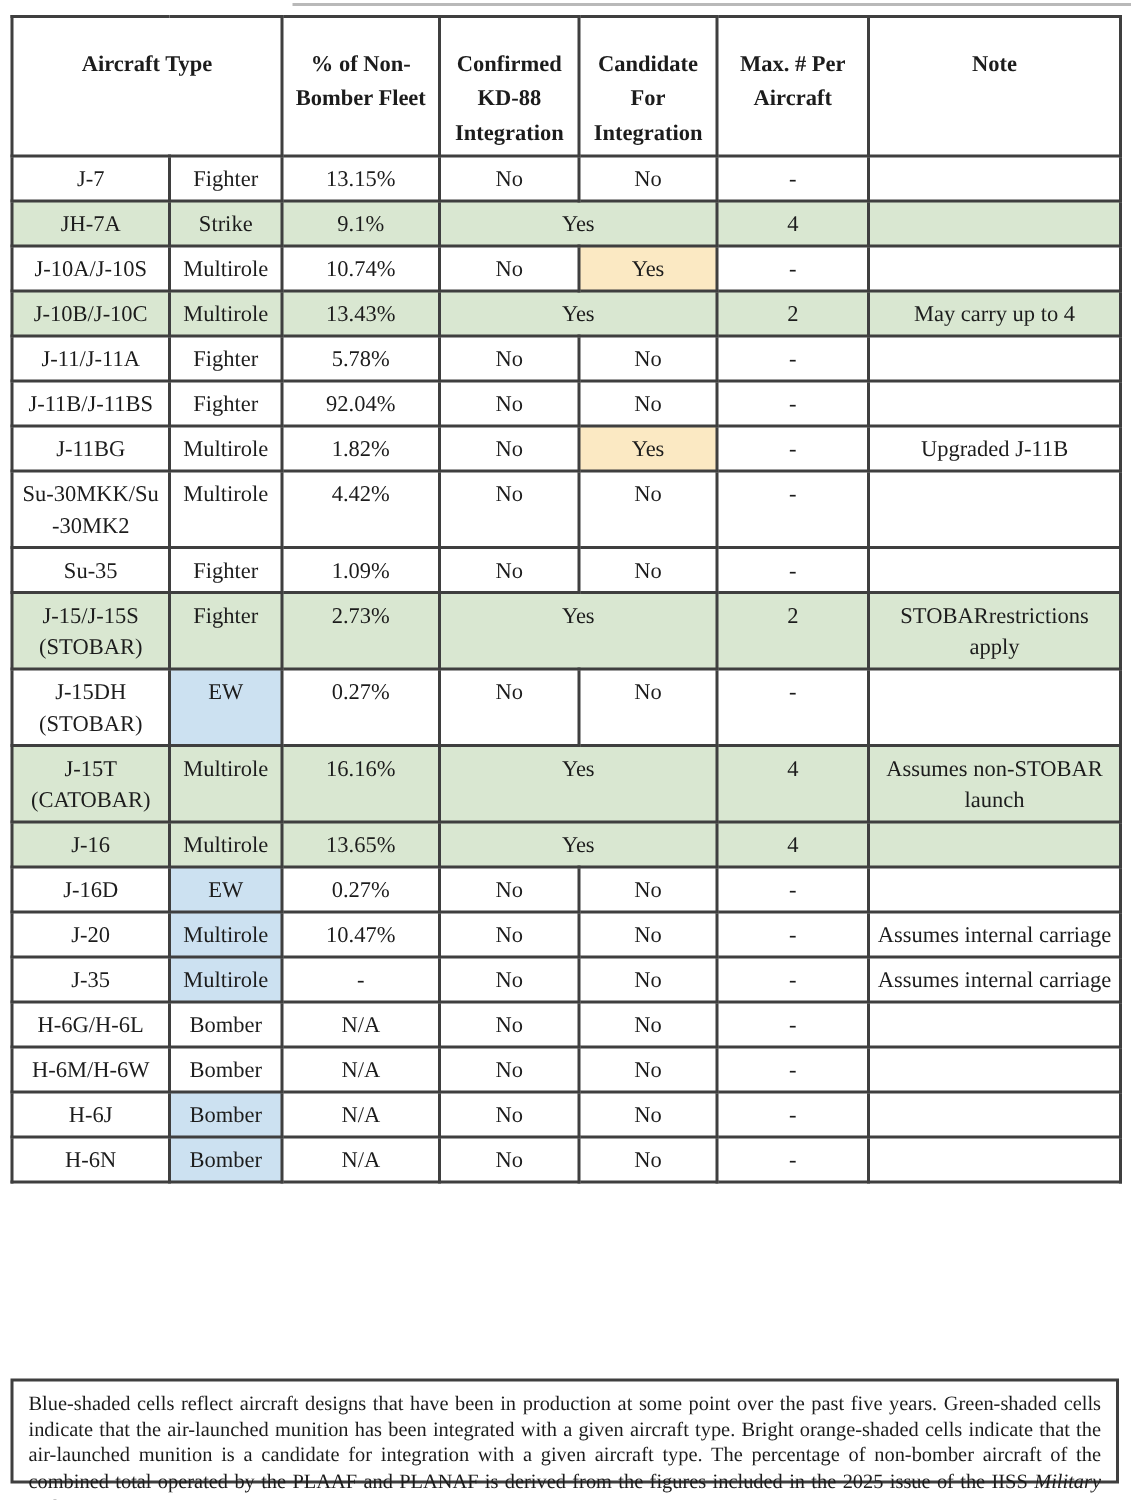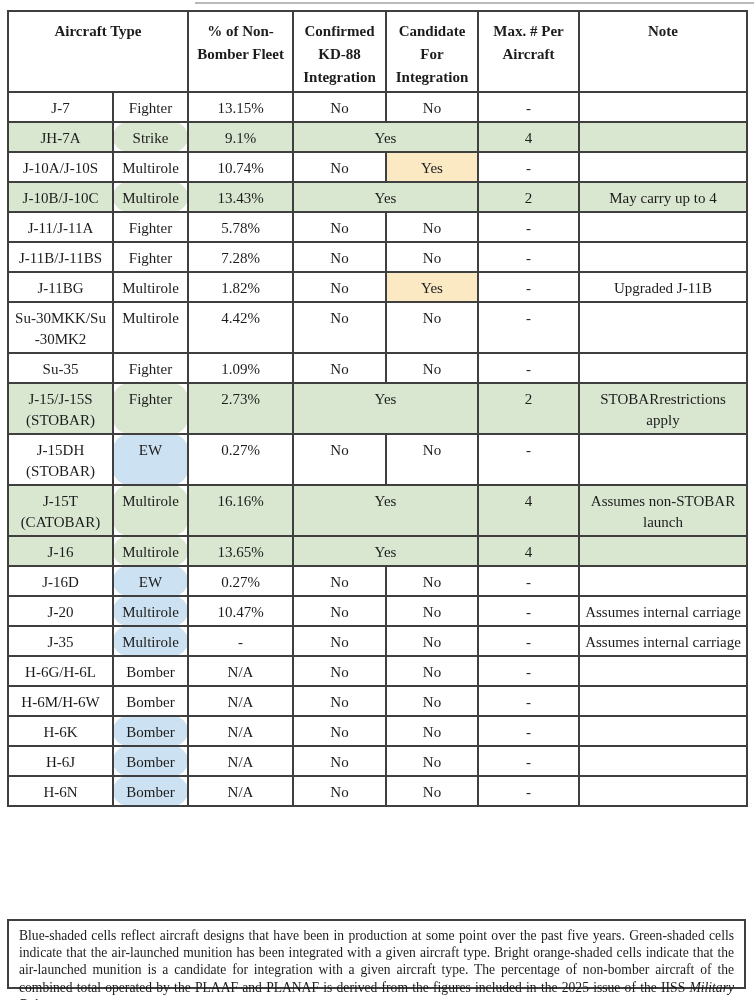--- a/index.html
+++ b/index.html
@@ -25,30 +25,30 @@
     border:2px solid #3f3f3f;
     text-align:center;
     vertical-align:top;
     padding:5px 3px 2px 3px;
     font-size:15px;
     line-height:21px;
     overflow-wrap:break-word;
   }
   table.aircraft thead th {
     font-weight:bold;
-    padding-top:8px;
+    padding-top:20px;
     line-height:23px;
     height:75px;
     box-sizing:border-box;
     margin-left:13px;
   }
   tr.short { height:20px; }
   td.c-name { white-space:pre-line; }
   tr.green td { background:var(--green);margin-top:11px; }
-  td.blue { background:var(--blue);border-radius:16px; }
+  td.blue { background:var(--blue); }
   td.orange { background:var(--orange); }
   .footnote {
     position:absolute; left:7px; top:919px;
     width:739px; height:70px;
     box-sizing:border-box;
     border:2px solid #3f3f3f;
     padding:6px 10px 4px 10px;
     font-size:13.6px;
     line-height:17.2px;
     text-align:justify;
@@ -120,21 +120,21 @@
         <td class="c-role">Fighter</td>
         <td class="c-pct">5.78%</td>
         <td class="c-conf">No</td>
         <td class="c-cand">No</td>
         <td class="c-max">-</td>
         <td class="c-note"></td>
       </tr>
       <tr class="short">
         <td class="c-name">J-11B/J-11BS</td>
         <td class="c-role">Fighter</td>
-        <td class="c-pct">7.28%</td>
+        <td class="c-pct">92.04%</td>
         <td class="c-conf">No</td>
         <td class="c-cand">No</td>
         <td class="c-max">-</td>
         <td class="c-note"></td>
       </tr>
       <tr class="short">
         <td class="c-name">J-11BG</td>
         <td class="c-role">Multirole</td>
         <td class="c-pct">1.82%</td>
         <td class="c-conf">No</td>
@@ -236,29 +236,20 @@
       <tr class="short">
         <td class="c-name">H-6M/H-6W</td>
         <td class="c-role">Bomber</td>
         <td class="c-pct">N/A</td>
         <td class="c-conf">No</td>
         <td class="c-cand">No</td>
         <td class="c-max">-</td>
         <td class="c-note"></td>
       </tr>
       <tr class="short">
-        <td class="c-name">H-6K</td>
-        <td class="c-role blue">Bomber</td>
-        <td class="c-pct">N/A</td>
-        <td class="c-conf">No</td>
-        <td class="c-cand">No</td>
-        <td class="c-max">-</td>
-        <td class="c-note"></td>
-      </tr>
-      <tr class="short">
         <td class="c-name">H-6J</td>
         <td class="c-role blue">Bomber</td>
         <td class="c-pct">N/A</td>
         <td class="c-conf">No</td>
         <td class="c-cand">No</td>
         <td class="c-max">-</td>
         <td class="c-note"></td>
       </tr>
       <tr class="short">
         <td class="c-name">H-6N</td>

